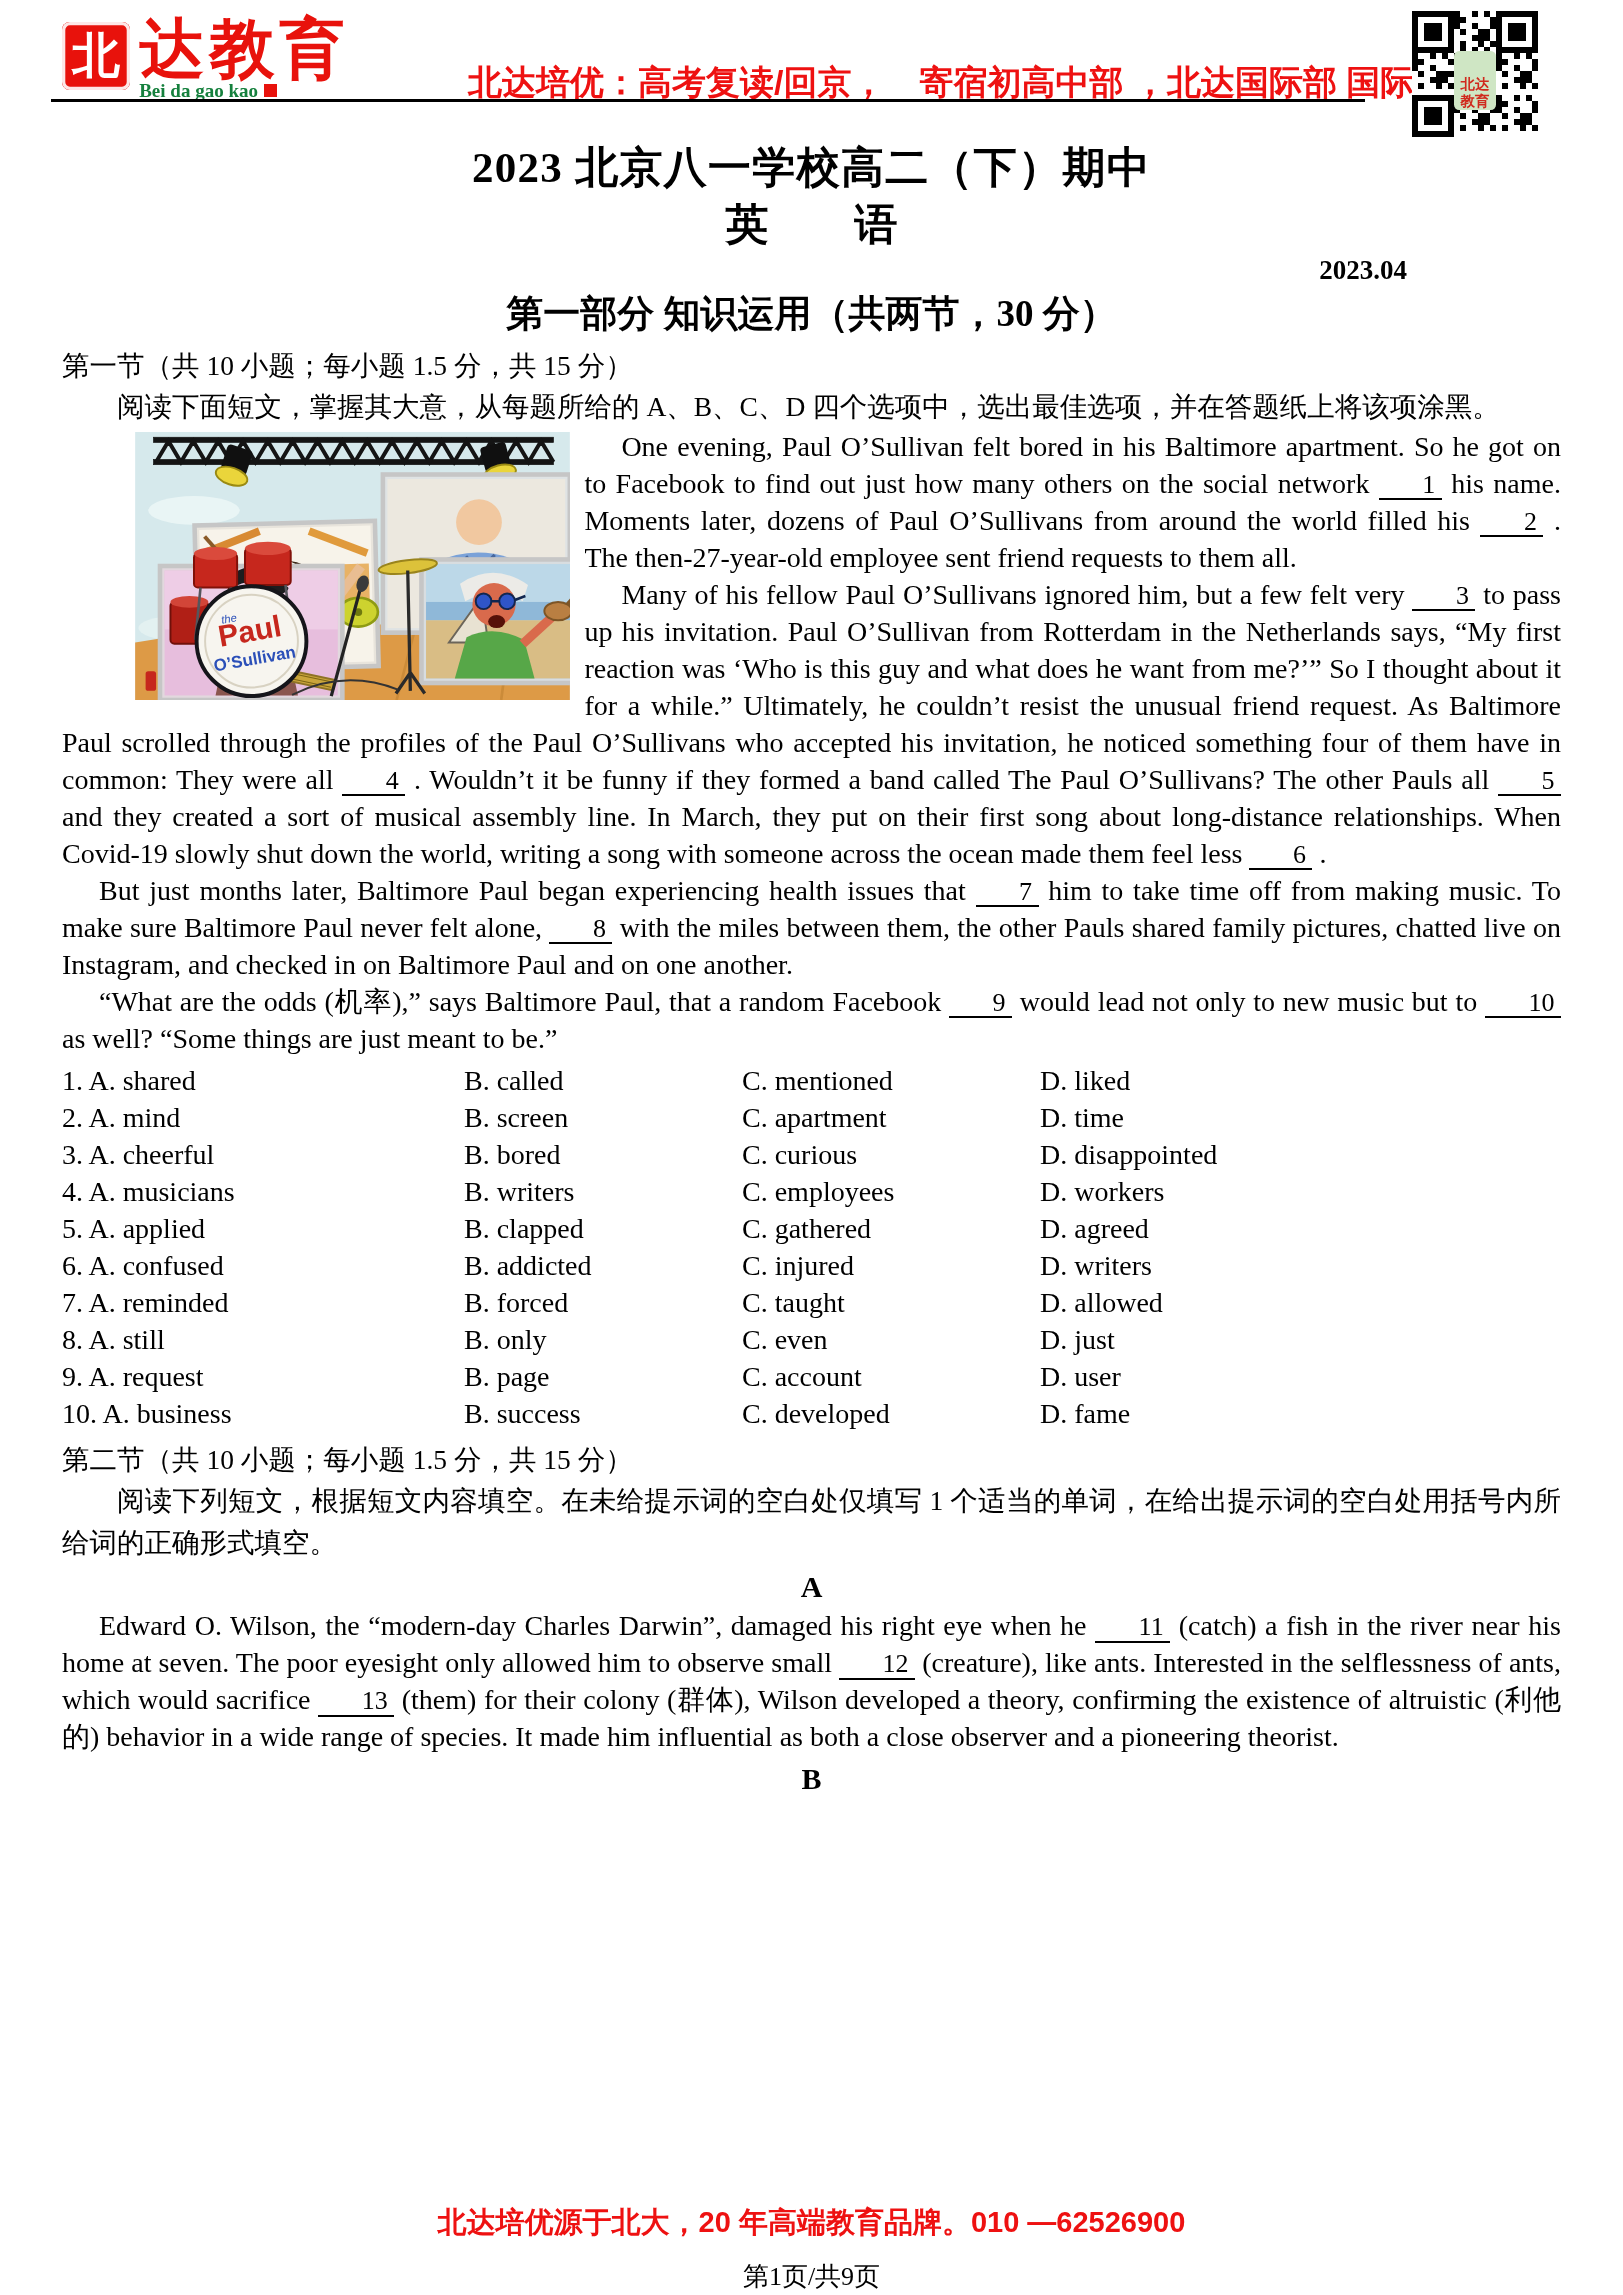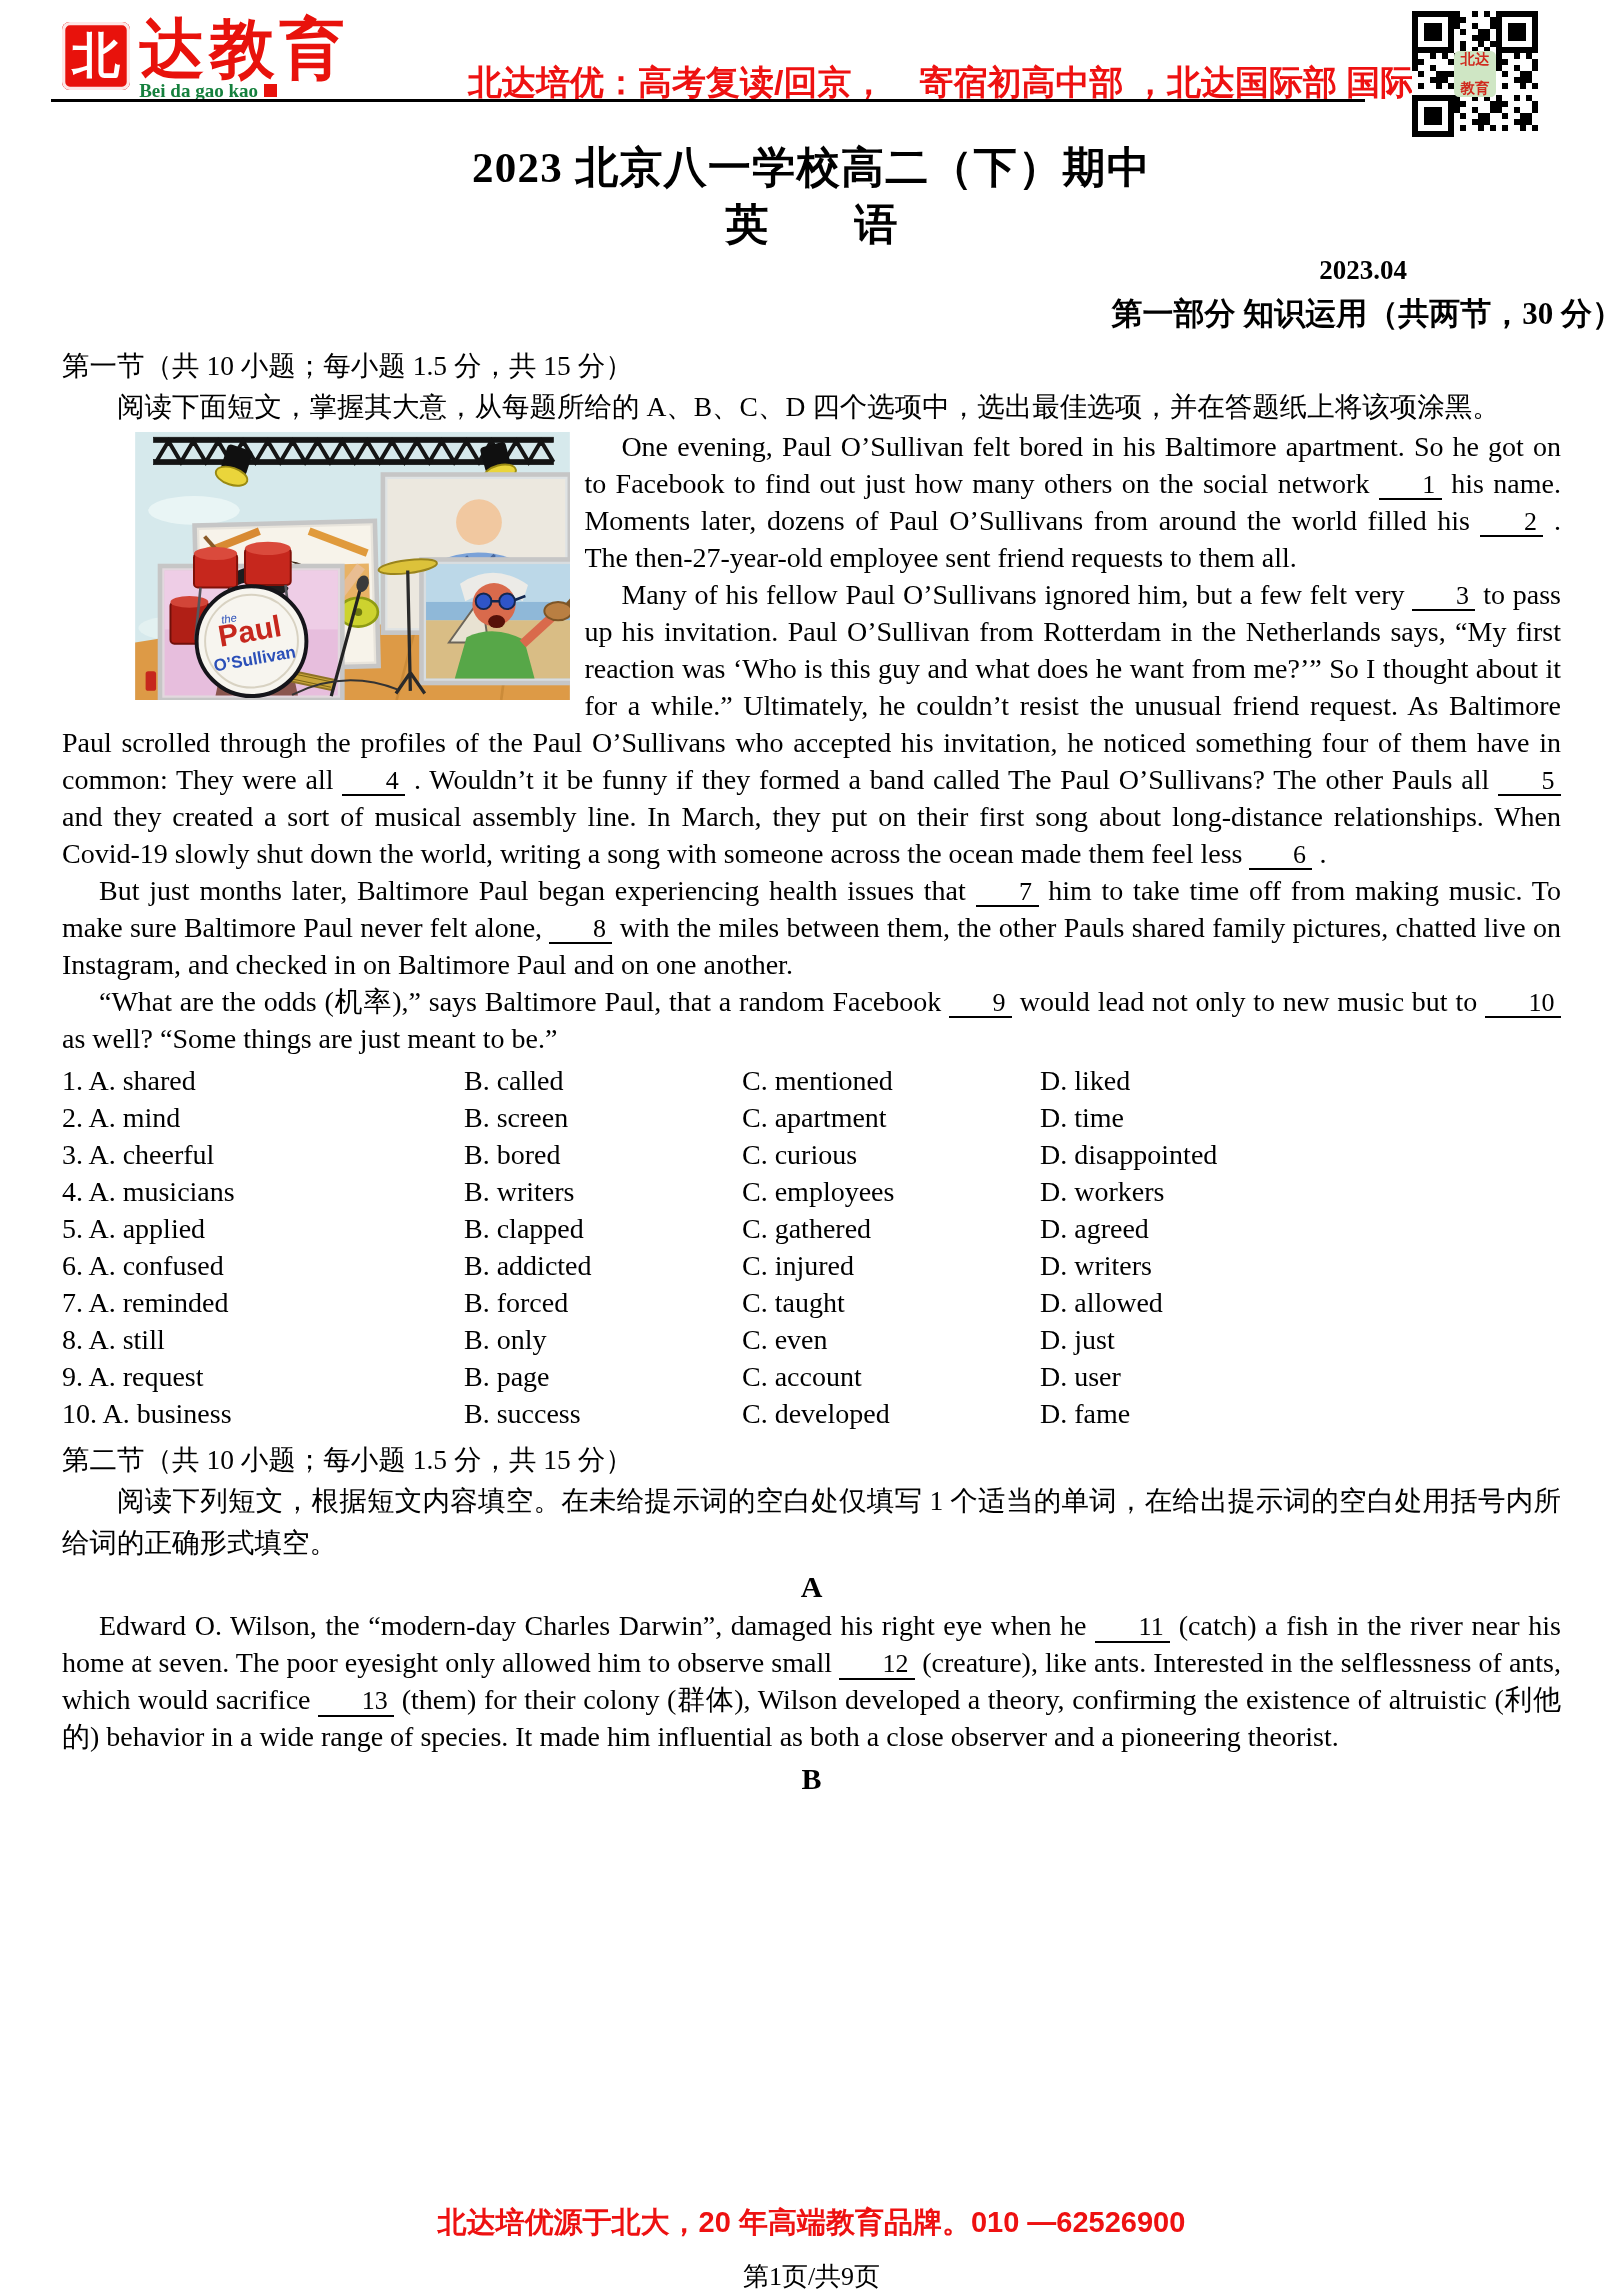--- a/index.html
+++ b/index.html
@@ -19,30 +19,30 @@
          font-family:"DejaVu Serif","Liberation Serif",serif;}
   .romanized{font-size:19px;color:#15803d;margin-top:1.3px;font-weight:bold;display:flex;align-items:center;gap:6.5px;
              font-family:"Liberation Serif",serif;}
   .red-sq{display:inline-block;width:13px;height:13px;background:#e8120c;}
   .tagline{position:absolute;left:468px;top:60px;width:916px;color:#ee1111;font-weight:bold;font-size:34px;
            font-family:"Liberation Sans","DejaVu Sans",sans-serif;white-space:nowrap;}
   .hdr-rule{position:absolute;left:51px;top:99px;width:1314px;height:2.6px;background:#000;}
   .qr{position:absolute;left:1412px;top:10.5px;width:126px;height:126px;background:#fff;
       display:grid;grid-template-columns:repeat(21,1fr);grid-template-rows:repeat(21,1fr);}
   .qr .qb{background:#000;}
-  .qr-label{position:absolute;left:1454px;top:51px;width:42px;height:46px;background:#cfe6c4;border-radius:5.2px;
-            display:flex;flex-direction:column;align-items:center;justify-content:space-between;z-index:2;}
+  .qr-label{position:absolute;left:1454px;top:51px;width:42px;height:59px;background:#cfe6c4;border-radius:5.2px;
+            display:flex;flex-direction:column;align-items:center;justify-content:flex-end;z-index:2;}
   .qr-label div{color:#d02a1e;font-size:14.4px;font-weight:bold;line-height:17px;
                 font-family:"Liberation Sans",sans-serif;}
 
   
   .title{margin-top:6.5px;text-align:center;font-weight:bold;font-size:43px;line-height:54px;letter-spacing:1.3px;}
   .subject{text-align:center;font-weight:bold;font-size:43px;line-height:54px;margin-top:3.9px;}
   .date{margin-top:2.6px;text-align:right;padding-right:216px;font-weight:bold;font-size:27px;line-height:31px;}
-  .part-heading{margin-top:7.9px;text-align:right;font-weight:bold;font-size:31px;line-height:39px;}
+  .part-heading{margin-top:7.9px;text-align:center;font-weight:bold;font-size:37px;line-height:39px;}
 
   
   .content{margin:12px 62px;}
   .line-cn{font-size:27.5px;line-height:41px;}
   .para-cn{font-size:27.5px;line-height:42px;text-align:justify;text-indent:55px;}
   .para-en{font-size:28px;line-height:37px;text-align:justify;text-indent:37px;}
   .blank{display:inline-block;min-width:39px;padding:0 6.5px;border-bottom:2.6px solid #000;
          text-align:center;font-size:26px;line-height:27.5px;}
 
   .floatimg{float:left;width:435px;height:268px;margin:3.9px 14.4px 5.2px 73px;}

